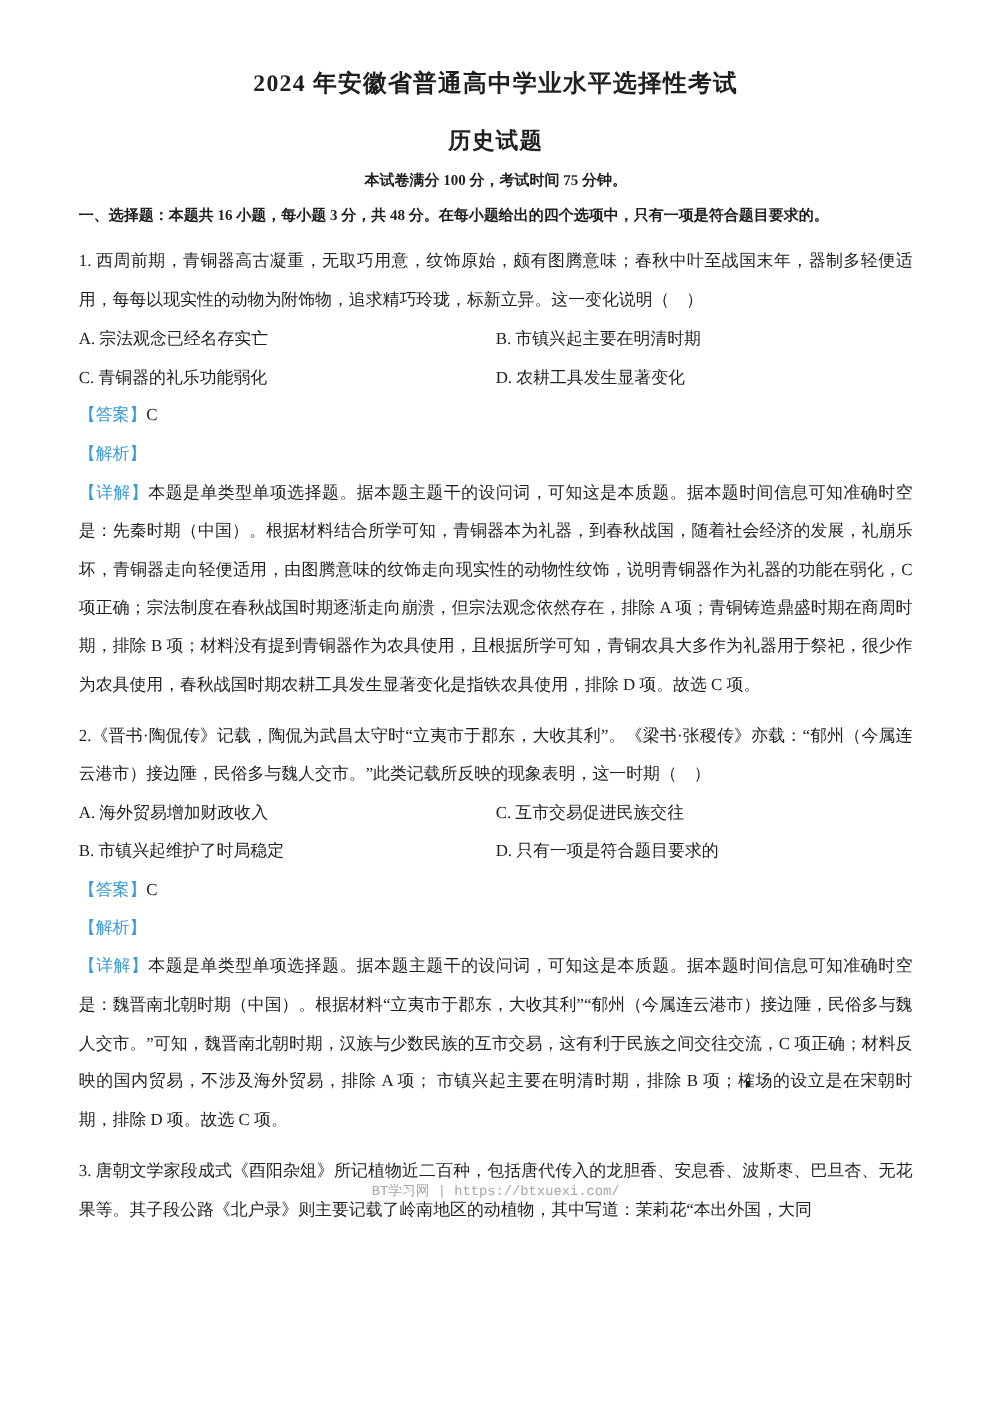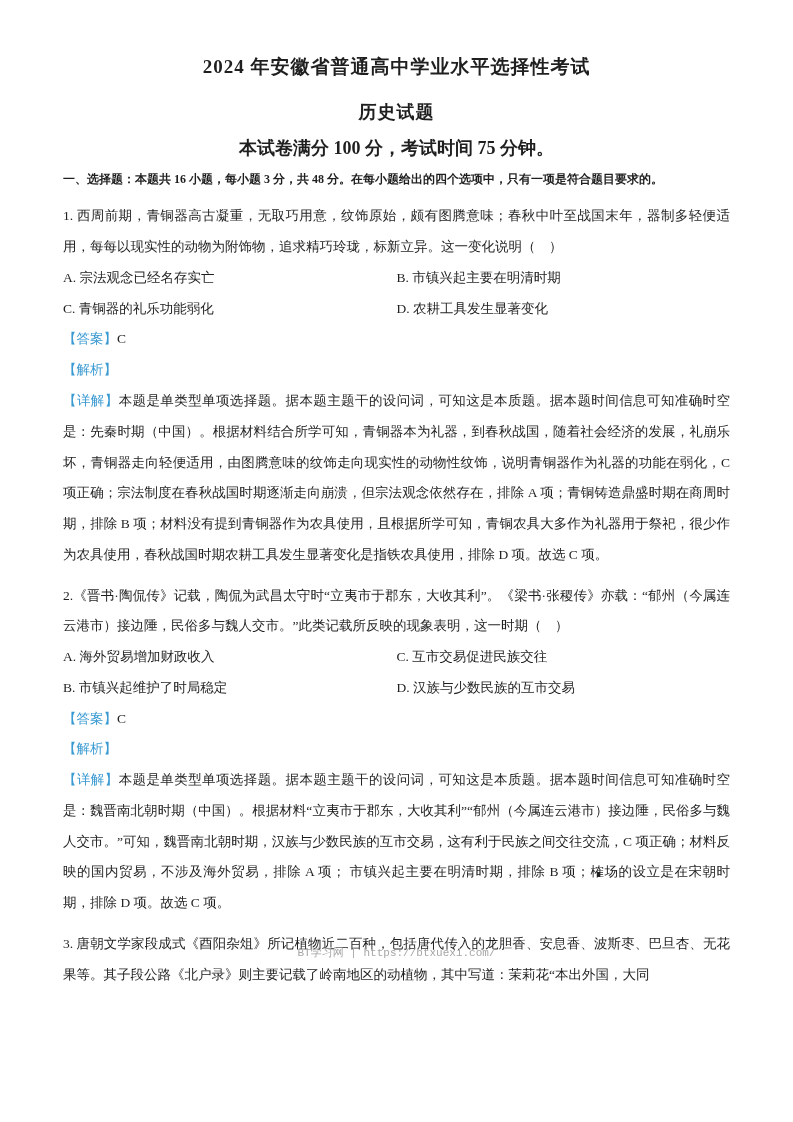--- a/index.html
+++ b/index.html
@@ -17,21 +17,21 @@
   }
   .title{
     font-size:19px;font-weight:bold;text-align:center;
     margin:14px 0 0 0;letter-spacing:1px;
   }
   .subtitle{
     font-size:18px;font-weight:bold;text-align:center;
     margin:20px 0 0 0;letter-spacing:1px;
   }
   .exam-info{
-    font-size:18px;font-weight:bold;text-align:center;margin:12px 0 0 0;
+    font-size:12px;font-weight:bold;text-align:center;margin:12px 0 0 0;
   }
   .section-header{
     font-size:12px;font-weight:bold;line-height:1.95;
     text-align:justify;margin:8px 0 0 0;font-family:Liberation Serif, serif;
   }
   .stem{
     line-height:2.28;text-align:justify;margin:10px 0 0 0;
   }
   .options{
     display:grid;grid-template-columns:1fr 1fr;line-height:2.28;
@@ -68,21 +68,21 @@
     <p class="analysis-line"><span class="blue">【解析】</span></p>
     <p class="detail"><span class="blue">【详解】</span><span>本题是单类型单项选择题。据本题主题干的设问词，可知这是本质题。据本题时间信息可知准确时空是：先秦时期（中国）。根据材料结合所学可知，青铜器本为礼器，到春秋战国，随着社会经济的发展，礼崩乐坏，青铜器走向轻便适用，由图腾意味的纹饰走向现实性的动物性纹饰，说明青铜器作为礼器的功能在弱化，C 项正确；宗法制度在春秋战国时期逐渐走向崩溃，但宗法观念依然存在，排除 A 项；青铜铸造鼎盛时期在商周时期，排除 B 项；材料没有提到青铜器作为农具使用，且根据所学可知，青铜农具大多作为礼器用于祭祀，很少作为农具使用，春秋战国时期农耕工具发生显著变化是指铁农具使用，排除 D 项。故选 C 项。</span></p>
   </section>
 
   <section>
     <p class="stem">2.《晋书·陶侃传》记载，陶侃为武昌太守时“立夷市于郡东，大收其利”。《梁书·张稷传》亦载：“郁州（今属连云港市）接边陲，民俗多与魏人交市。”此类记载所反映的现象表明，这一时期（　）</p>
     <div class="options">
       <p>A. 海外贸易增加财政收入</p>
       <p>C. 互市交易促进民族交往</p>
       <p>B. 市镇兴起维护了时局稳定</p>
-      <p>D. 汉族与少数民族的互市交易</p>
+      <p>D. 只有一项是符合题目要求的</p>
     </div>
     <p class="answer-line"><span class="blue">【答案】</span><span>C</span></p>
     <p class="analysis-line"><span class="blue">【解析】</span></p>
     <p class="detail"><span class="blue">【详解】</span><span>本题是单类型单项选择题。据本题主题干的设问词，可知这是本质题。据本题时间信息可知准确时空是：魏晋南北朝时期（中国）。根据材料“立夷市于郡东，大收其利”“郁州（今属连云港市）接边陲，民俗多与魏人交市。”可知，魏晋南北朝时期，汉族与少数民族的互市交易，这有利于民族之间交往交流，C 项正确；材料反映的国内贸易，不涉及海外贸易，排除 A 项； 市镇兴起主要在明清时期，排除 B 项；榷场的设立是在宋朝时期，排除 D 项。故选 C 项。</span></p>
   </section>
 
   <section>
     <p class="stem">3. 唐朝文学家段成式《酉阳杂俎》所记植物近二百种，包括唐代传入的龙胆香、安息香、波斯枣、巴旦杏、无花果等。其子段公路《北户录》则主要记载了岭南地区的动植物，其中写道：茉莉花“本出外国，大同</p>
   </section>
 

